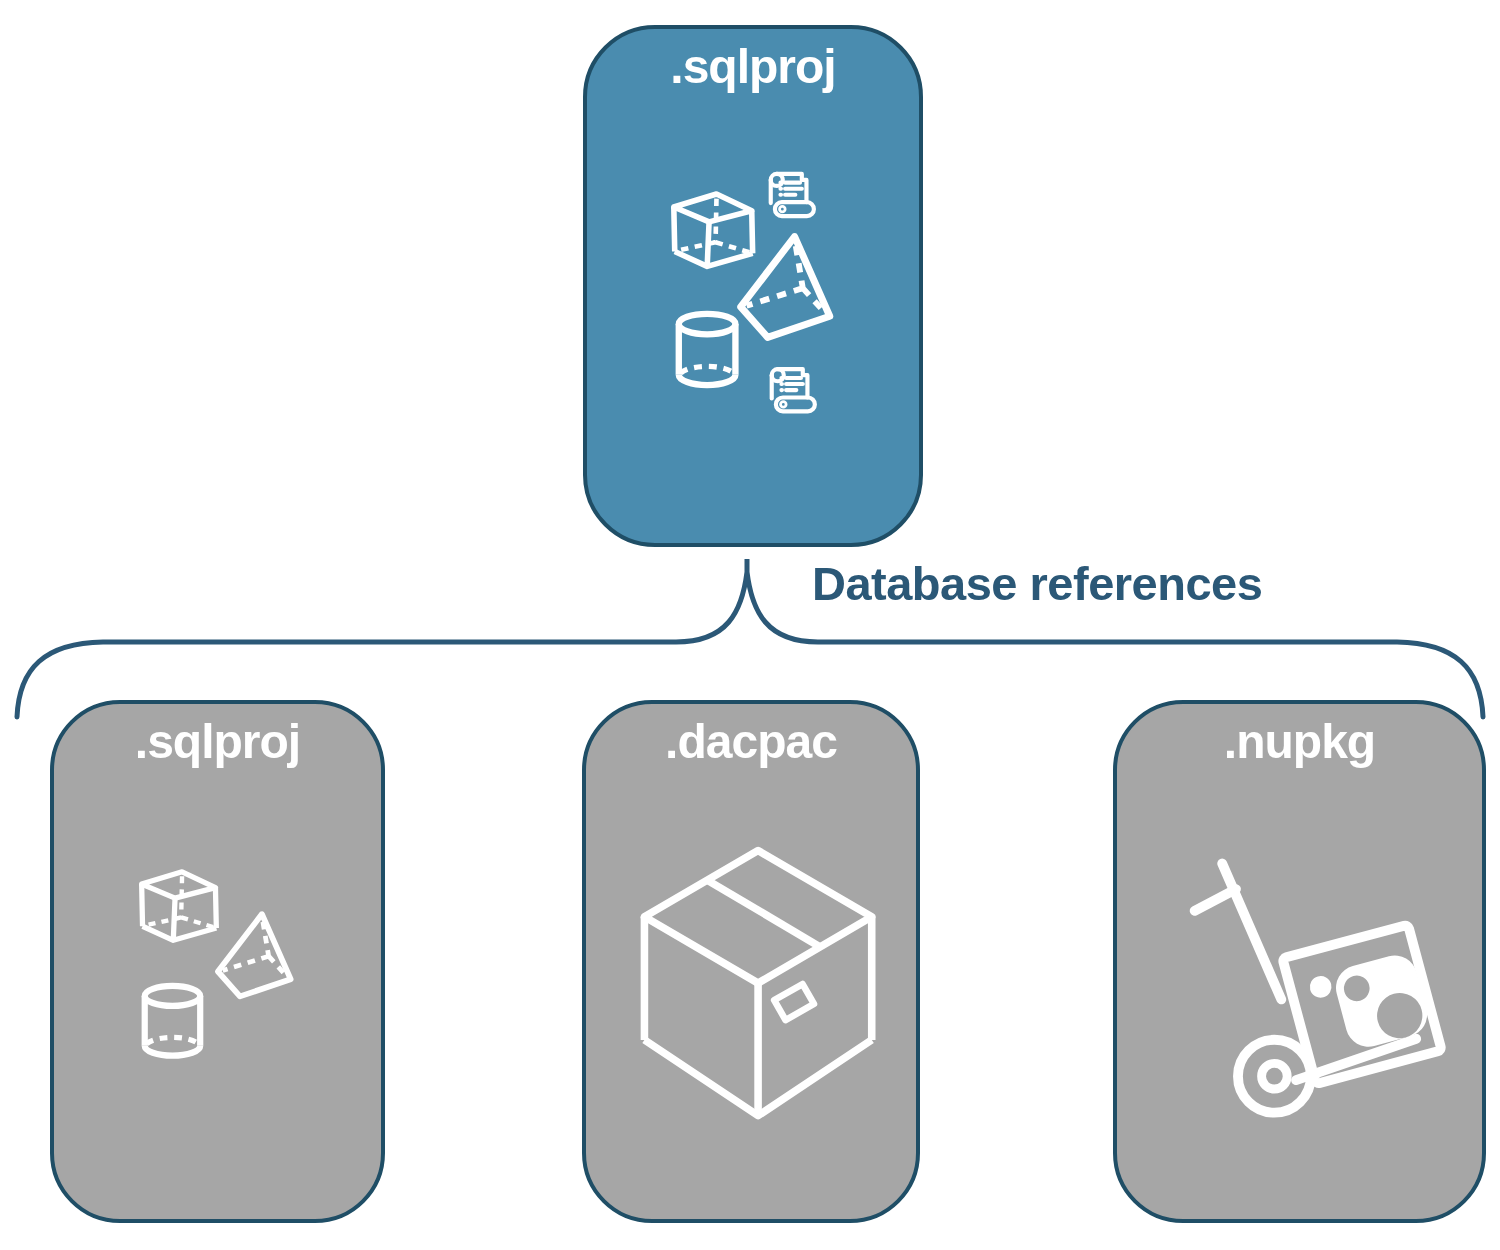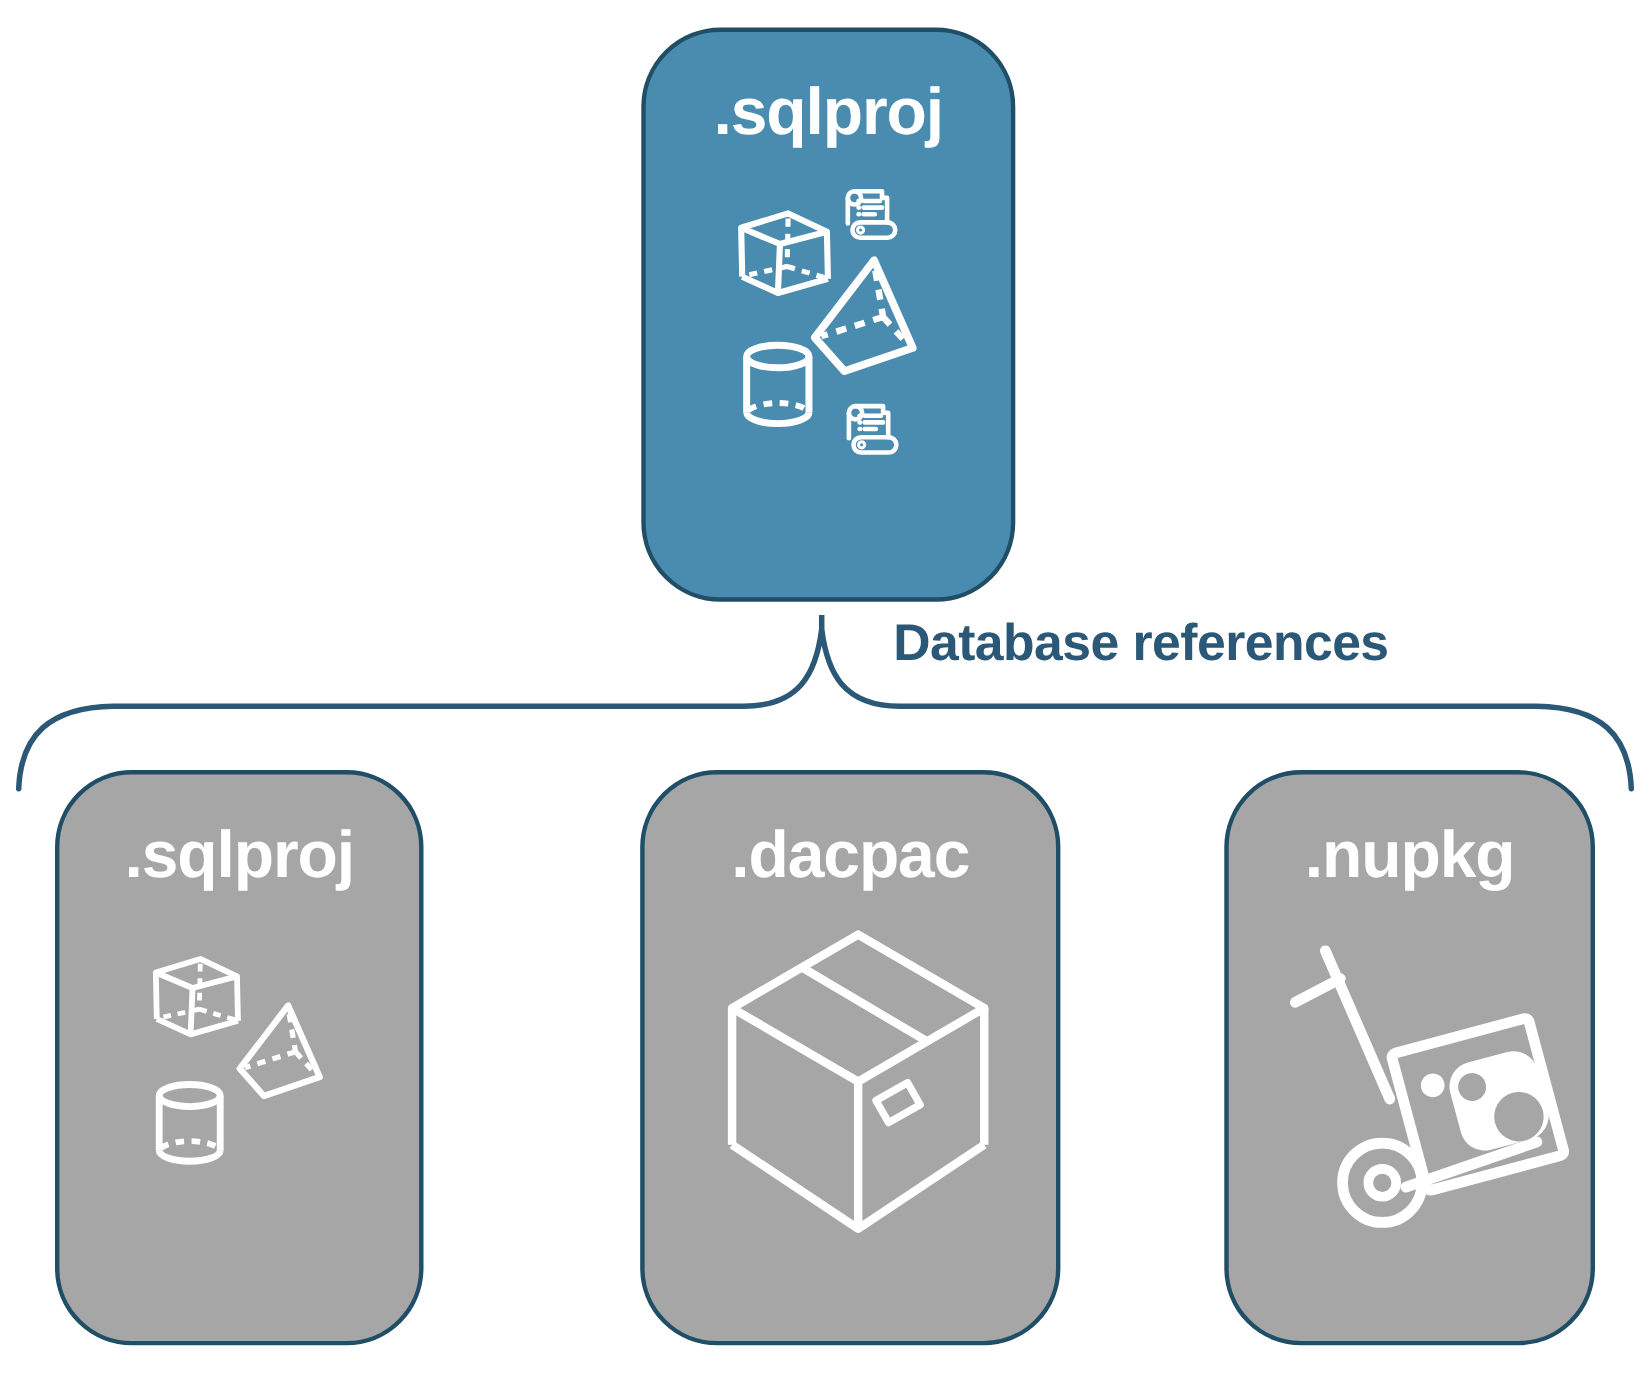--- a/index.html
+++ b/index.html
@@ -15,29 +15,29 @@
     border:4.5px solid var(--box-border,#1f4e66);
     border-radius:72px;
   }
   .node.child{
     top:700px;width:336px;height:523px;
     background:var(--child-fill,#a6a6a6);
     border:4.5px solid var(--box-border,#1f4e66);
     border-radius:70px;
   }
   .node.child.c0{left:50px;width:335px;}
-  .node.child.c1{left:582px;width:382px;}
-  .node.child.c2{left:1113px;width:337px;}
+  .node.child.c1{left:582px;width:338px;}
+  .node.child.c2{left:1113px;width:373px;}
   .node-title{
     text-align:center;
     font-weight:bold;
-    font-size:60px;
+    font-size:48px;
     letter-spacing:-1px;
     color:var(--title-text,#ffffff);
-    padding-top:38px;
+    padding-top:10px;
     user-select:none;
   }
   .icons{position:absolute;left:0;top:0;width:100%;height:100%;pointer-events:none;}
   .brace-svg{position:absolute;left:0;top:0;width:1500px;height:1250px;pointer-events:none;}
   .connector-label{
     position:absolute;left:812px;top:556px;
     font-weight:bold;font-size:47px;letter-spacing:-0.5px;
     color:var(--label-text,#2b5877);
     white-space:nowrap;user-select:none;
   }

